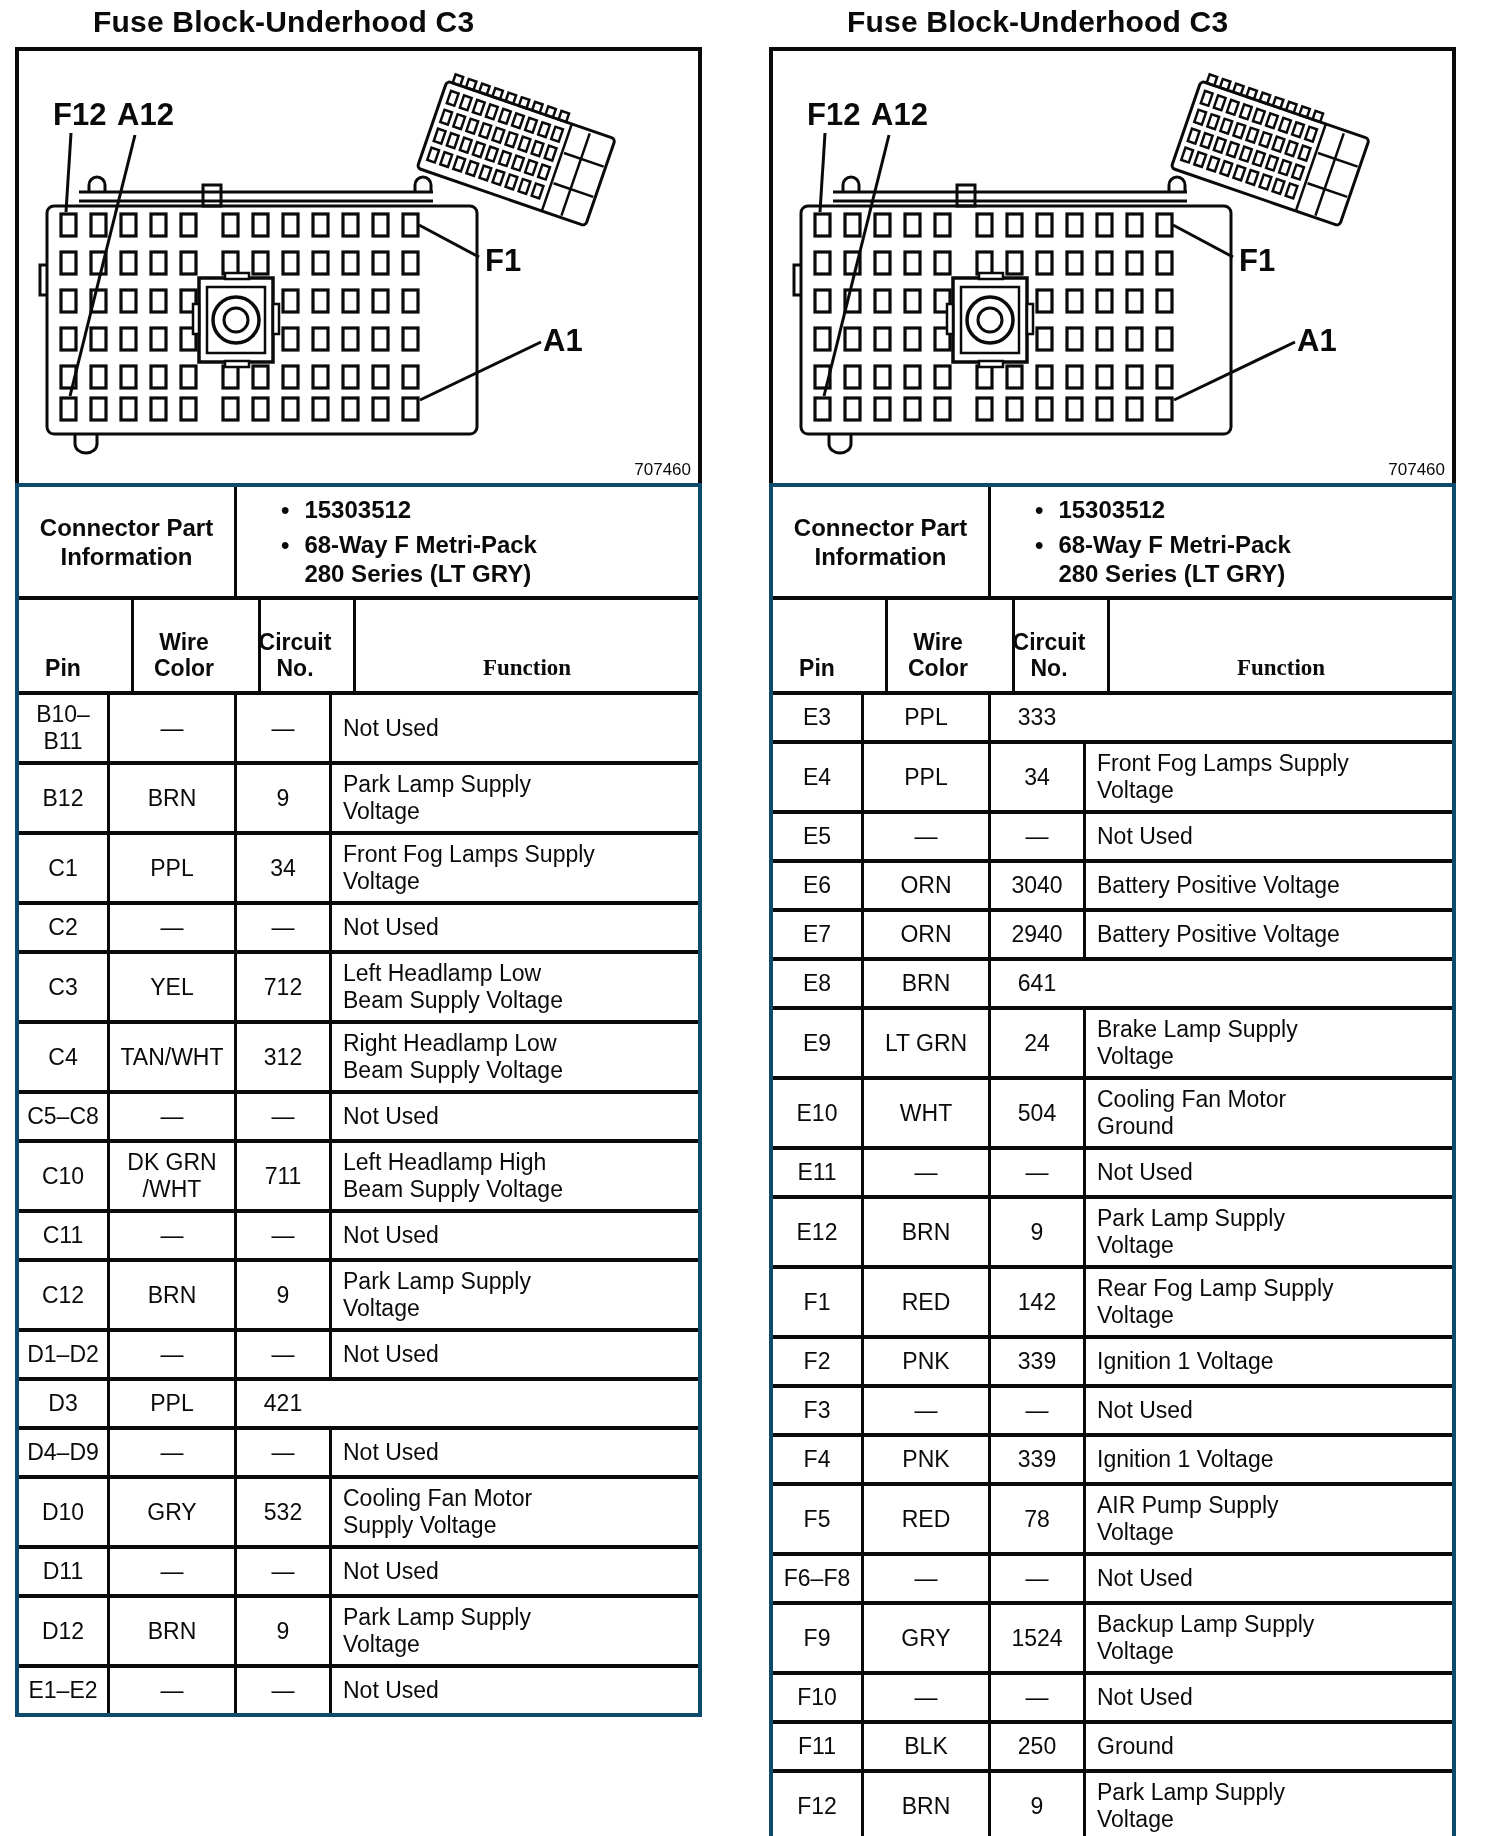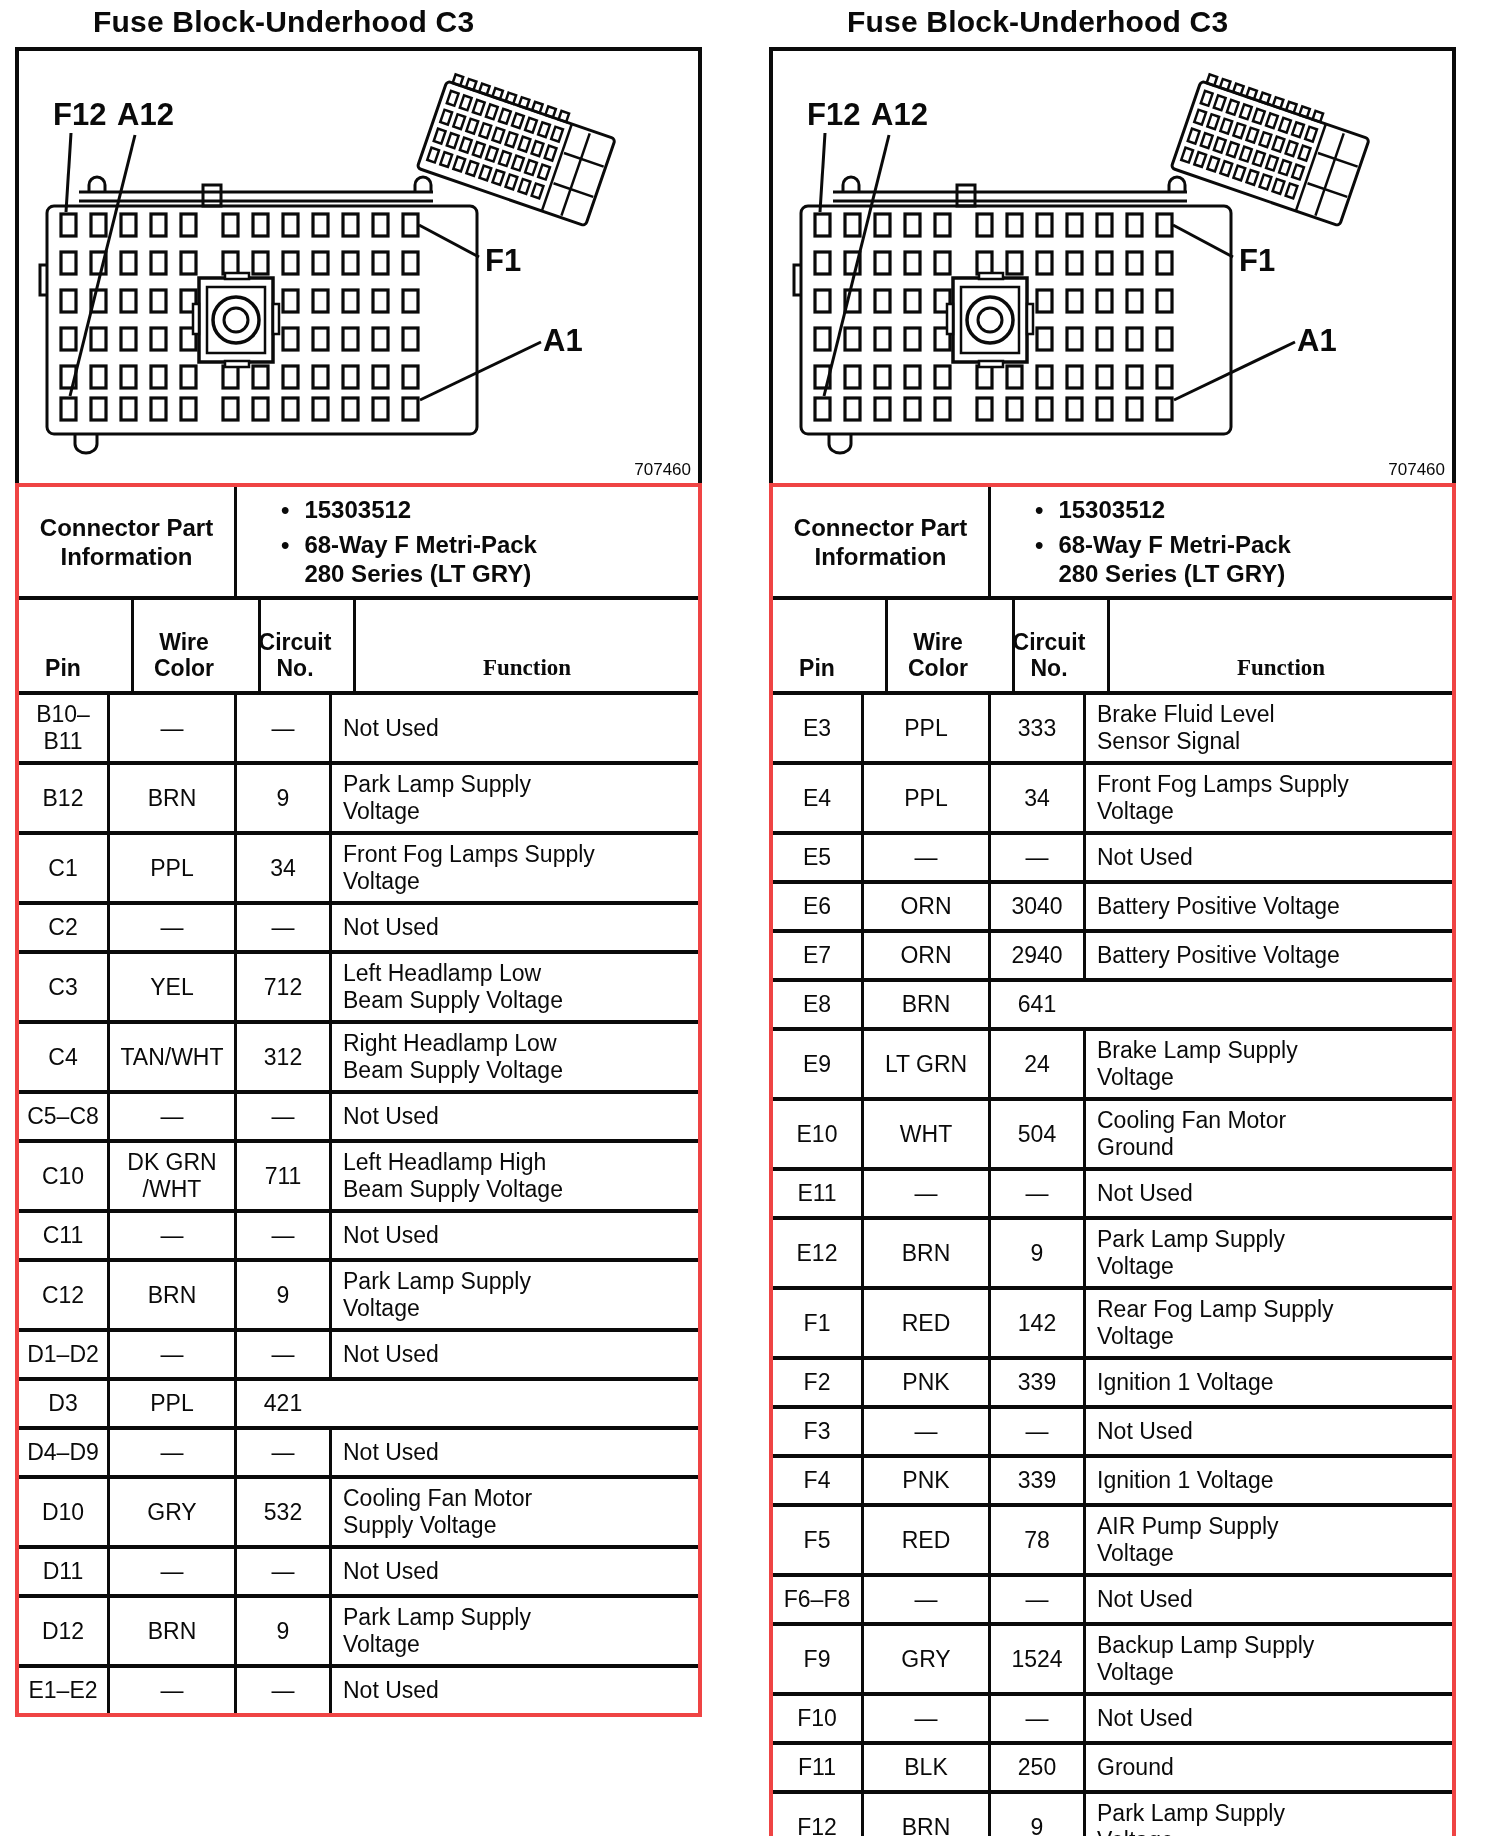--- a/index.html
+++ b/index.html
@@ -12,21 +12,21 @@
   .col.left{left:15px;}
   .col.right{left:769px;}
   .title{
     margin:6px 0 9px 78px;font-size:30px;line-height:32px;font-weight:700;
     letter-spacing:0.2px;white-space:nowrap;
   }
   .diagram-box{
     width:679px;height:432px;border:4px solid #0a0a0a;background:#fff;
   }
   .ctable{
-    margin-top:-4px;border:4px solid #ef4444;background:#fff;
+    margin-top:-4px;border:4px solid #0c4a6e;background:#fff;
   }
   .part-row{
     display:grid;grid-template-columns:215px 1fr;min-height:101px;
   }
   .part-label{
     display:flex;align-items:center;justify-content:center;text-align:center;
     font-weight:700;font-size:24px;line-height:29px;white-space:pre-line;padding:8px 4px;
   }
   .part-bullets{
     border-left:3px solid #0a0a0a;display:flex;flex-direction:column;justify-content:center;
@@ -555,22 +555,20 @@
 Color</div>
         <div class="head-cell c2">Circuit
 No.</div>
         <div class="head-cell c3">Function</div>
       </div>
       <div>
           <div class="row">
             <div class="cell c0">E3</div>
             <div class="cell c1">PPL</div>
             <div class="cell c2">333</div>
-            <div class="cell c3">Brake Fluid Level
-Sensor Signal</div>
           </div>
           <div class="row">
             <div class="cell c0">E4</div>
             <div class="cell c1">PPL</div>
             <div class="cell c2">34</div>
             <div class="cell c3">Front Fog Lamps Supply
 Voltage</div>
           </div>
           <div class="row">
             <div class="cell c0">E5</div>

